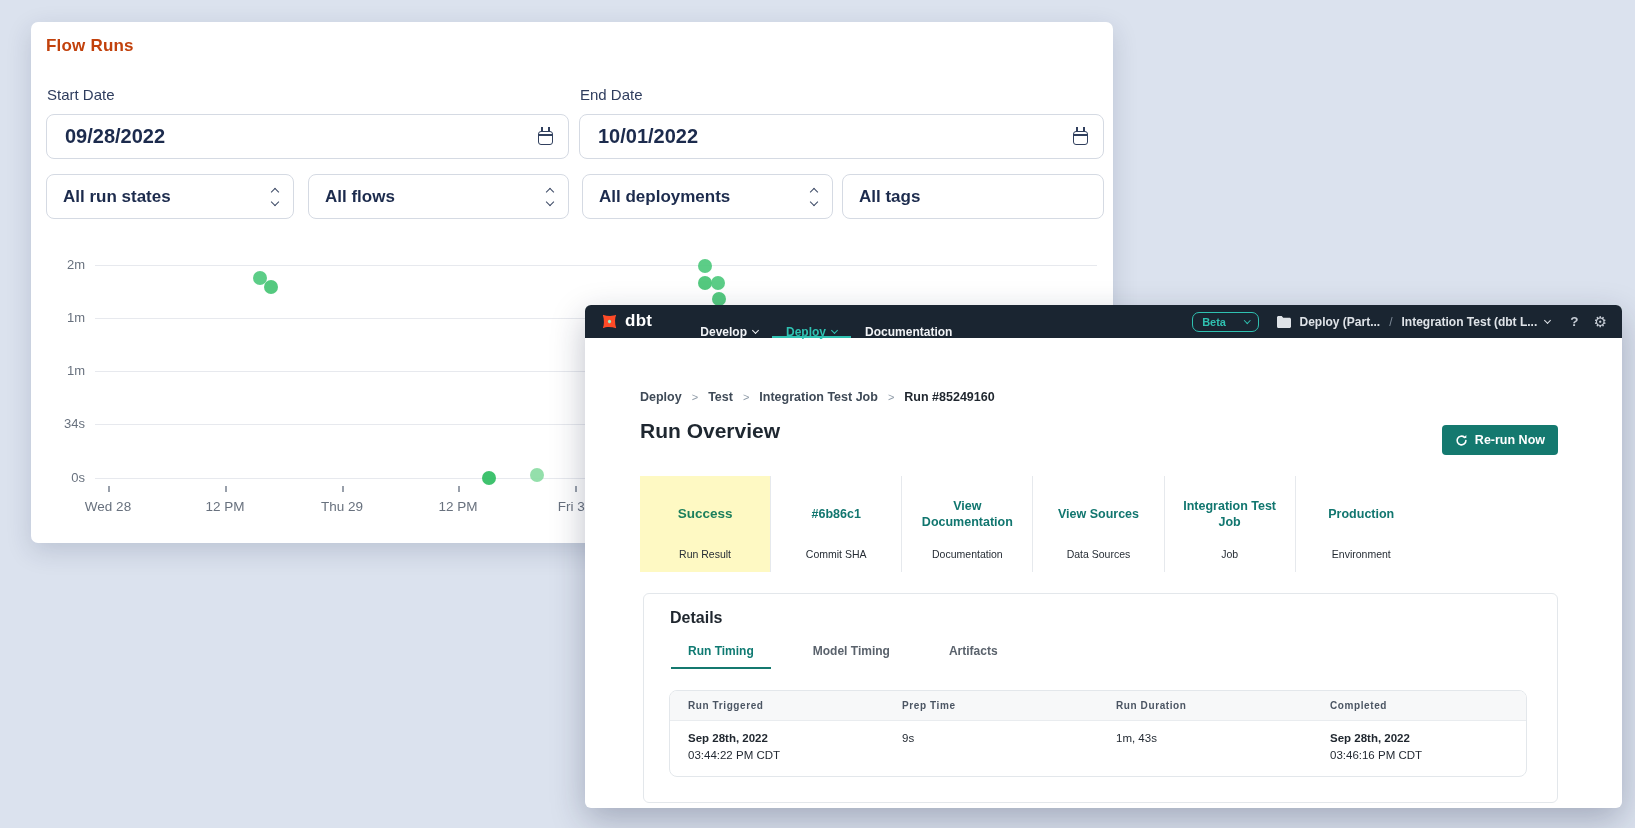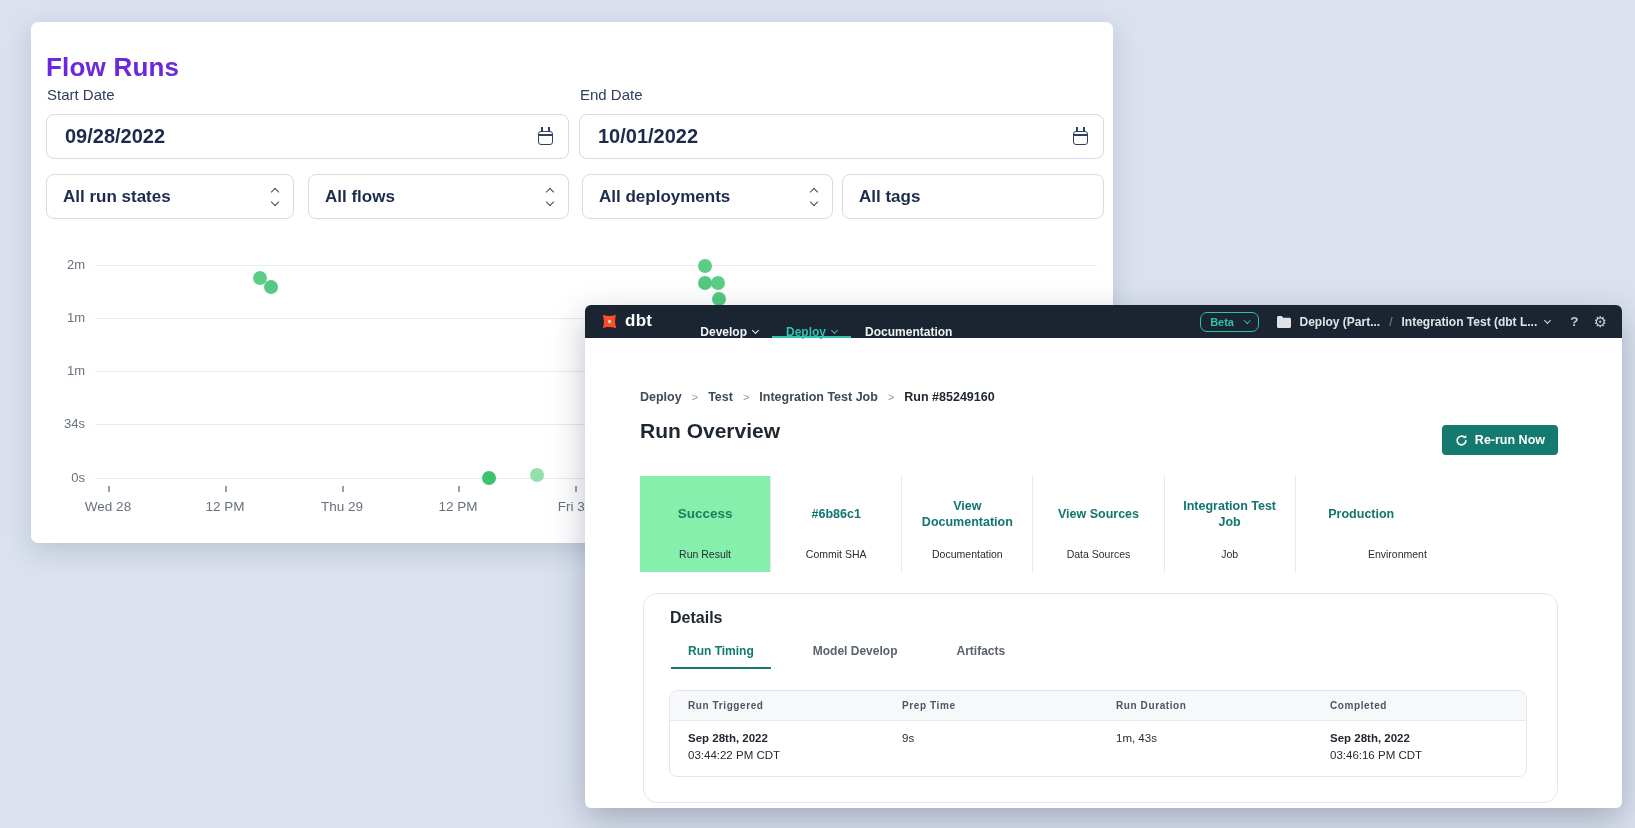--- a/index.html
+++ b/index.html
@@ -10,21 +10,21 @@
     position:relative; overflow:hidden;
   }
   .window { position:absolute; background:#fff; }
 
   
   #prefect-window {
     left:31px; top:22px; width:1082px; height:521px;
     border-radius:7px; box-shadow:0 8px 26px rgba(25,39,77,.16);
     z-index:1;
   }
-  .pf-title { position:absolute; left:15px; top:30px; font-size:26px; font-weight:700; color:#6d28d9; letter-spacing:.2px; }
+  .pf-title { position:absolute; left:15px; top:14px; font-size:17px; font-weight:700; color:#c2410c; letter-spacing:.2px; }
   .pf-label { position:absolute; top:64px; font-size:15px; color:#2f3d5e; }
   .pf-label.start { left:16px; } .pf-label.end { left:549px; }
   .pf-input {
     position:absolute; top:92px; height:45px; border:1px solid #d5dae3; border-radius:8px;
     display:flex; align-items:center; padding:0 15px 0 18px; background:#fff;
   }
   .pf-input.start { left:15px; width:523px; } .pf-input.end { left:548px; width:525px; }
   .pf-input .val { font-size:20px; font-weight:600; color:#1c2b4d; flex:1; }
   .cal { width:15px; height:14px; border:1.7px solid #31405e; border-radius:3px; position:relative; margin-top:2px; }
   .cal::before { content:""; position:absolute; top:-4.5px; left:2px; width:2px; height:4px; background:#31405e; box-shadow:7px 0 0 #31405e; }
@@ -58,21 +58,21 @@
     z-index:2; overflow:hidden;
   }
   #dbt-nav { height:33px; background:#1a2531; display:flex; align-items:center; padding:0 15px; }
   .logo-wrap { display:flex; align-items:center; gap:6px; }
   .logo-text { color:#fff; font-size:17px; font-weight:700; letter-spacing:.3px; margin-top:-2px; }
   #dbt-nav-menu { display:flex; align-items:stretch; height:33px; margin-left:34px; }
   .nav-item { display:flex; align-items:center; gap:6px; padding:0 14px; font-size:12px; font-weight:600; color:#f1f3f6; border-bottom:2px solid transparent; padding-top:2px; cursor:default;margin-top:20px; }
   .nav-item .chev { width:5px; height:5px; margin-top:-3px; }
   .nav-item.active { color:#2fc1b1; border-bottom-color:#2fc1b1; }
   .nav-spacer { flex:1; }
-  .beta-pill { display:flex; align-items:center; gap:11px; border:1.5px solid #2fc1b1; color:#2fc1b1; border-radius:7px; padding:3px 9px; font-size:11px; font-weight:700; }
+  .beta-pill { display:flex; align-items:center; gap:19px; border:1.5px solid #2fc1b1; color:#2fc1b1; border-radius:7px; padding:3px 9px; font-size:11px; font-weight:700; }
   .beta-pill .chev { width:4.5px; height:4.5px; margin-top:-2px; }
   .nav-crumbs { display:flex; align-items:center; margin-left:18px; color:#dfe3e8; font-size:12px; font-weight:600; }
   .nav-crumbs .folder { margin-right:8px; display:flex; }
   .nav-crumb-sep { color:#7e8a98; margin:0 9px; font-weight:400; }
   .nav-crumbs .chev { width:5px; height:5px; margin:-2px 0 0 8px; color:#dfe3e8; }
   .nav-help { margin-left:20px; color:#c6ccd5; font-size:13.5px; font-weight:700; }
   .nav-gear { margin-left:15px; color:#c6ccd5; font-size:15px; line-height:1; }
 
   #breadcrumb { position:absolute; left:55px; top:85px; display:flex; align-items:center; gap:10px; font-size:12.5px; }
   .bc-item { color:#3f4a57; font-weight:600; }
@@ -81,29 +81,29 @@
 
   #dbt-page-title { position:absolute; left:55px; top:114px; font-size:21px; font-weight:700; color:#1e2730; }
   #rerun-btn {
     position:absolute; right:64px; top:120px; height:30px; background:#14796f; border:none; border-radius:4px;
     color:#fff; font-size:12.5px; font-weight:600; display:flex; align-items:center; gap:7px; padding:0 13px;
     font-family:"Liberation Sans", sans-serif; cursor:pointer;
   }
 
   #summary-cards { position:absolute; left:55px; top:171px; width:918px; height:96px; display:grid; grid-template-columns:repeat(7,1fr); }
   .sum-card { position:relative; border-right:1px solid #e6e9ed; display:flex; align-items:center; justify-content:center; text-align:center; padding:8px 10px 28px; }
-  .sum-card:last-child { border-right:none;text-align:right; }
-  .sum-card.success { background:#86efac; }
+  .sum-card:last-child { border-right:none; }
+  .sum-card.success { background:#fef9c3; }
   .sum-value { font-size:13px; font-weight:700; line-height:1.3; }
   .sum-card.success .sum-value { color:#1b7f5c; font-size:13.5px; }
   .sum-card.link .sum-value { color:#11766f; font-size:12.5px; }
   .sum-card.dark .sum-value { color:#1f242b; font-size:11px; line-height:1.38; }
   .sum-label { position:absolute; left:0; right:0; bottom:12px; font-size:10.5px; color:#262d35; }
 
-  #details-panel { position:absolute; left:58px; top:288px; width:915px; height:210px; border:1px solid #e3e7eb; border-radius:14px; }
+  #details-panel { position:absolute; left:58px; top:288px; width:915px; height:210px; border:1px solid #e3e7eb; border-radius:6px; }
   #details-title { position:absolute; left:26px; top:15px; font-size:16px; font-weight:700; color:#1f262e; }
   #details-tabs { position:absolute; left:27px; top:50px; display:flex;gap:19px; }
   .dtab { font-size:12px; color:#5a626c; font-weight:600; padding:0 17px 9px; margin-right:6px; border-bottom:2.5px solid transparent; }
   .dtab.active { color:#0f7a72; font-weight:700; border-bottom-color:#14796f; }
 
   #run-table { position:absolute; left:25px; top:96px; width:858px; border:1px solid #e3e7eb; border-radius:8px; overflow:hidden; background:#fff; }
   .tbl-head { display:grid; grid-template-columns:repeat(4,1fr); background:#f7f8f9; border-bottom:1px solid #e9ecef; }
   .th { padding:9px 8px 9px 18px; font-size:10px; font-weight:700; color:#4b5563; letter-spacing:.6px; }
   .tbl-row { display:grid; grid-template-columns:repeat(4,1fr); }
   .td { padding:9px 8px 11px 18px; font-size:11.5px; color:#232a33; line-height:1.5; }
@@ -272,21 +272,21 @@
       <div class="sum-card link">
         <div class="sum-value">Production</div>
         <div class="sum-label">Environment</div>
       </div>
     </div>
 
   <div id="details-panel">
     <div id="details-title">Details</div>
     <div id="details-tabs">
         <div class="dtab active">Run Timing</div>
-        <div class="dtab">Model Develop</div>
+        <div class="dtab">Model Timing</div>
         <div class="dtab">Artifacts</div>
       </div>
     <div id="run-table">
       <div class="tbl-head">
           <div class="th">Run Triggered</div>
           <div class="th">Prep Time</div>
           <div class="th">Run Duration</div>
           <div class="th">Completed</div>
         </div>
       <div class="tbl-body">

